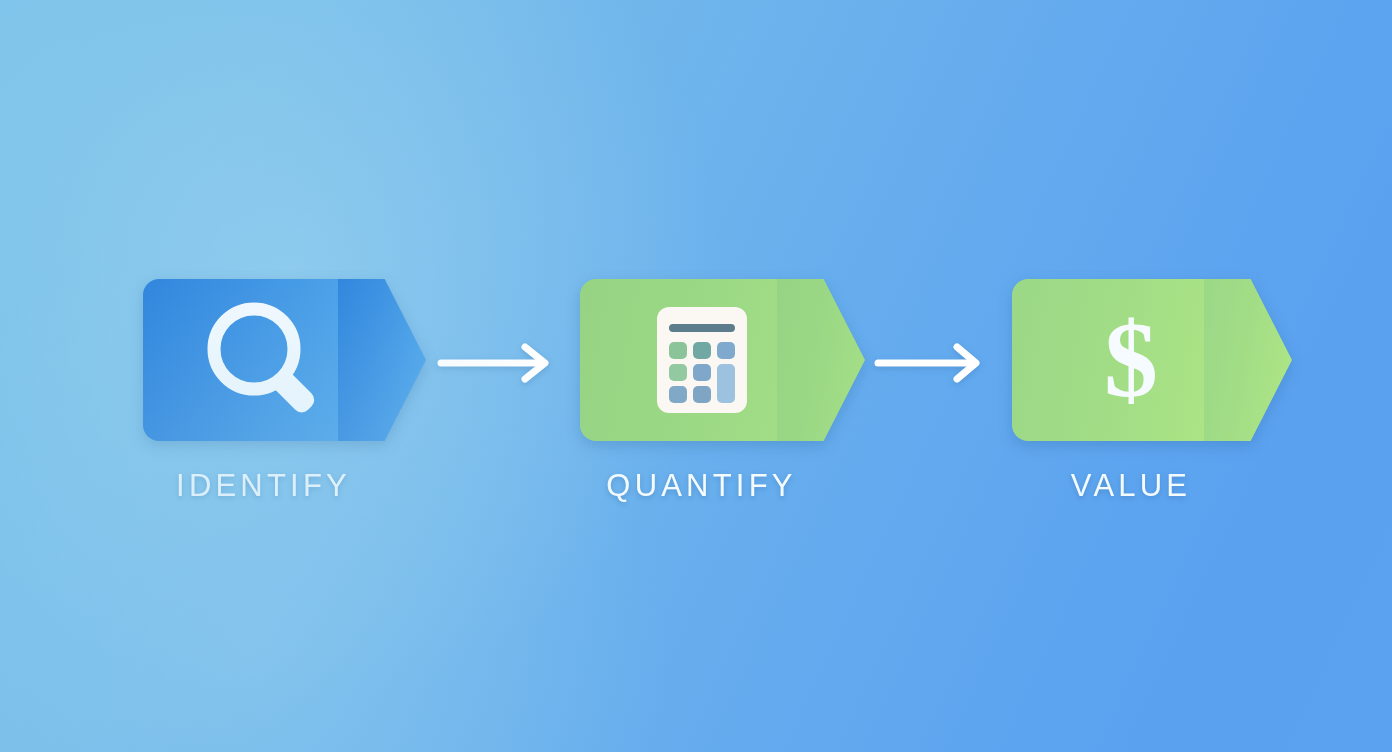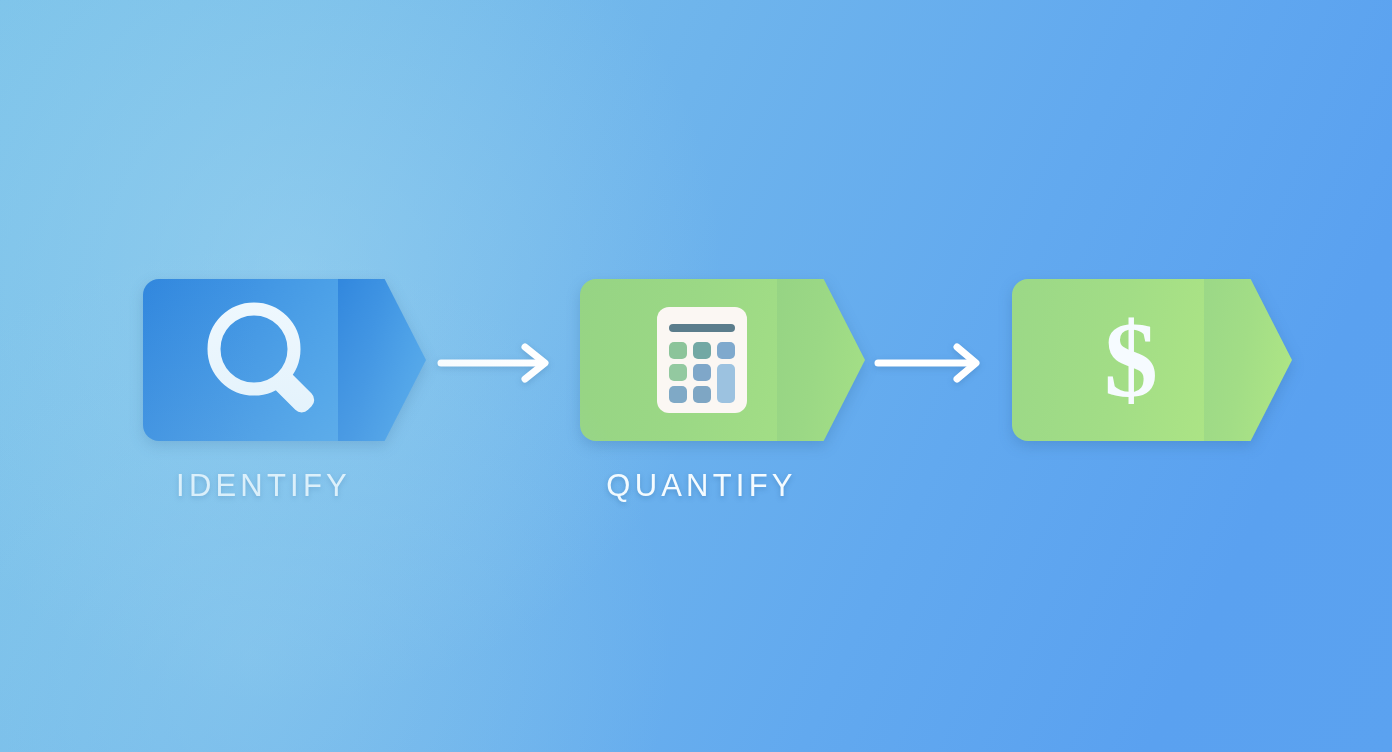--- a/index.html
+++ b/index.html
@@ -217,15 +217,16 @@
       <div class="chev-wrap">
         <div class="chev-body"></div>
         <div class="chev-point"></div>
         <div class="icon-slot">
           <svg width="86" height="118" viewBox="0 0 86 118" aria-hidden="true">
             <text x="43" y="95" text-anchor="middle" font-family="Liberation Serif, serif" font-size="108" font-weight="700" fill="#f6fbff">$</text>
           </svg>
         </div>
       </div>
     </div>
+    <div class="step-label label-value">VALUE</div>
 
   </div>
 </div>
 
 </body></html>

